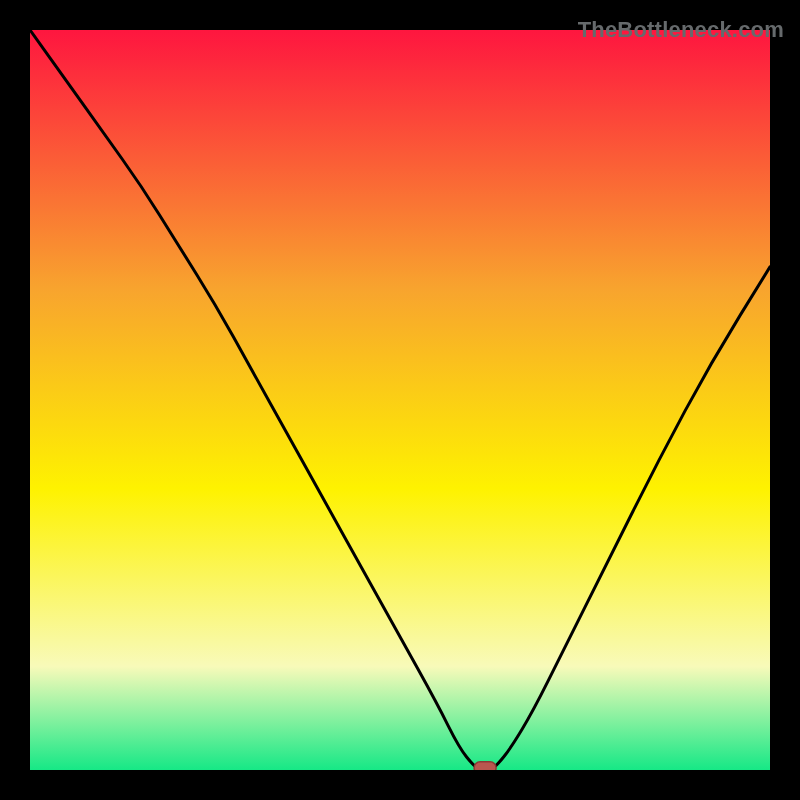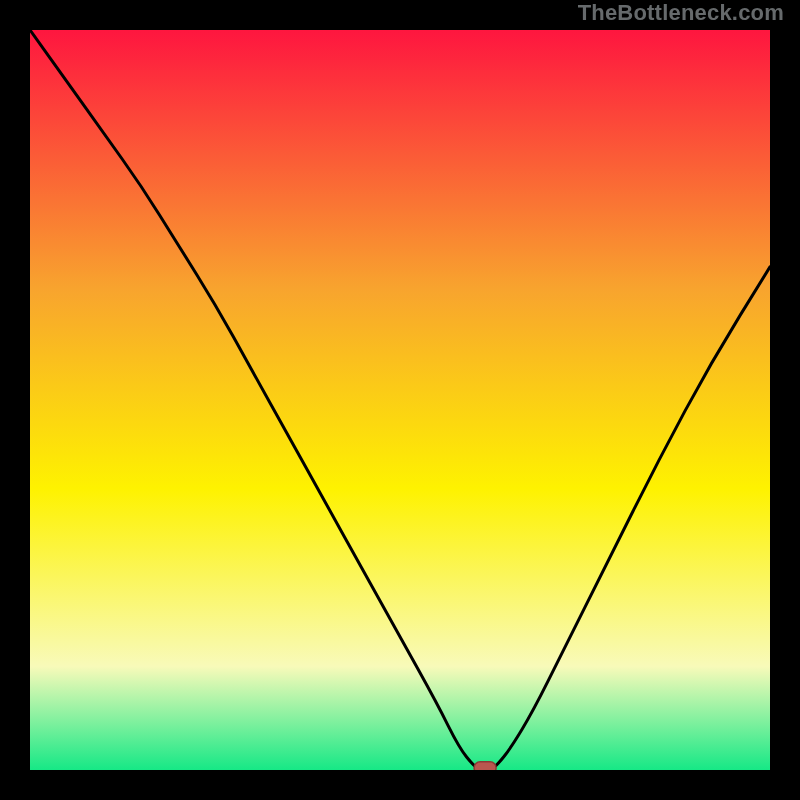--- a/index.html
+++ b/index.html
@@ -12,21 +12,21 @@
     overflow: hidden;
   }
   .frame {
     position: relative;
     width: 800px;
     height: 800px;
     background: #000;
   }
   .watermark {
     position: absolute;
-    top: 0;
+    top: 17px;
     right: 16px;
     color: #666a6c;
     font-size: 22px;
     font-weight: 600;
     letter-spacing: 0.2px;
     z-index: 5;
   }
   .plot-outer {
     position: absolute;
     left: 30px;

